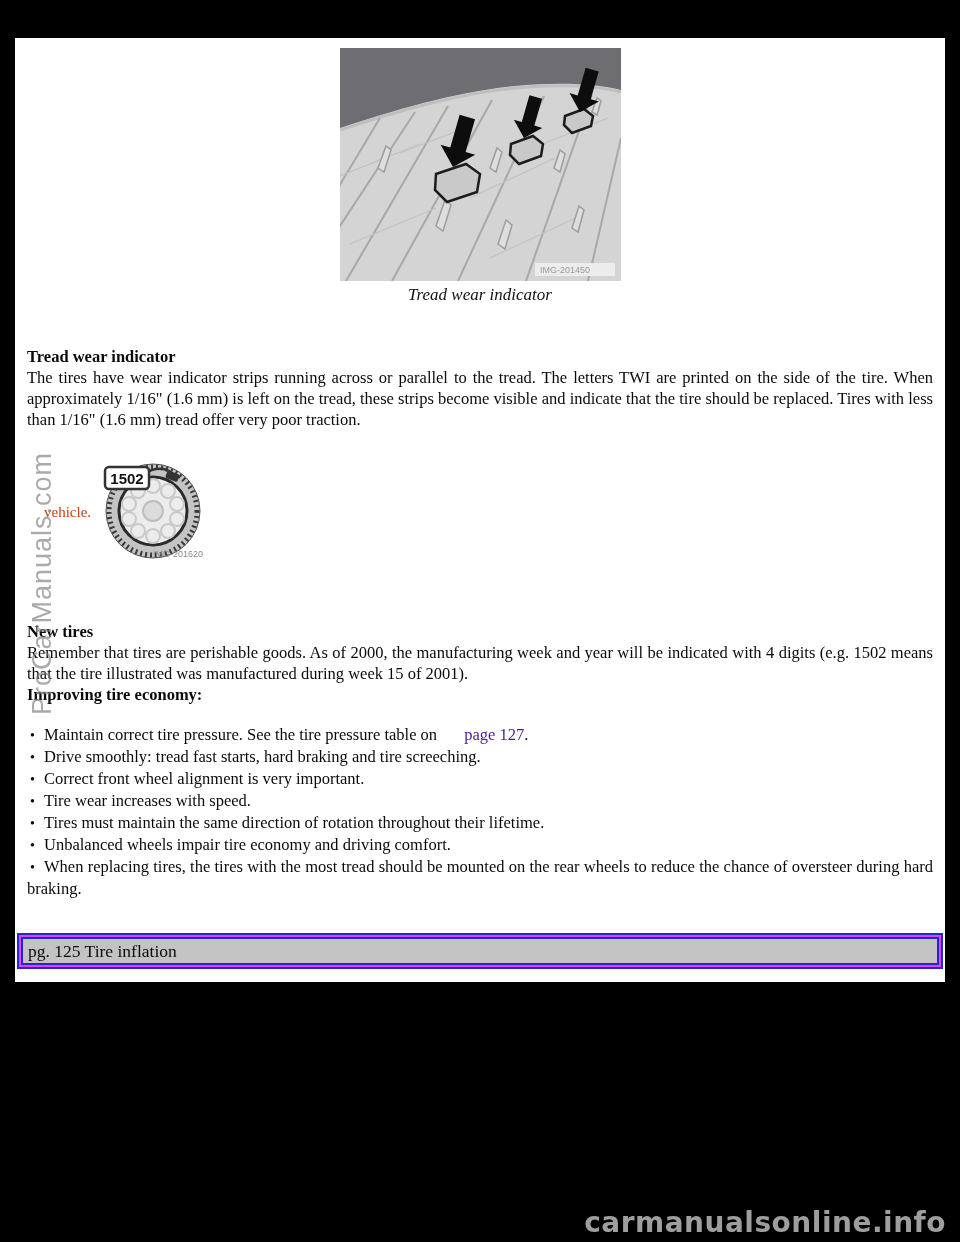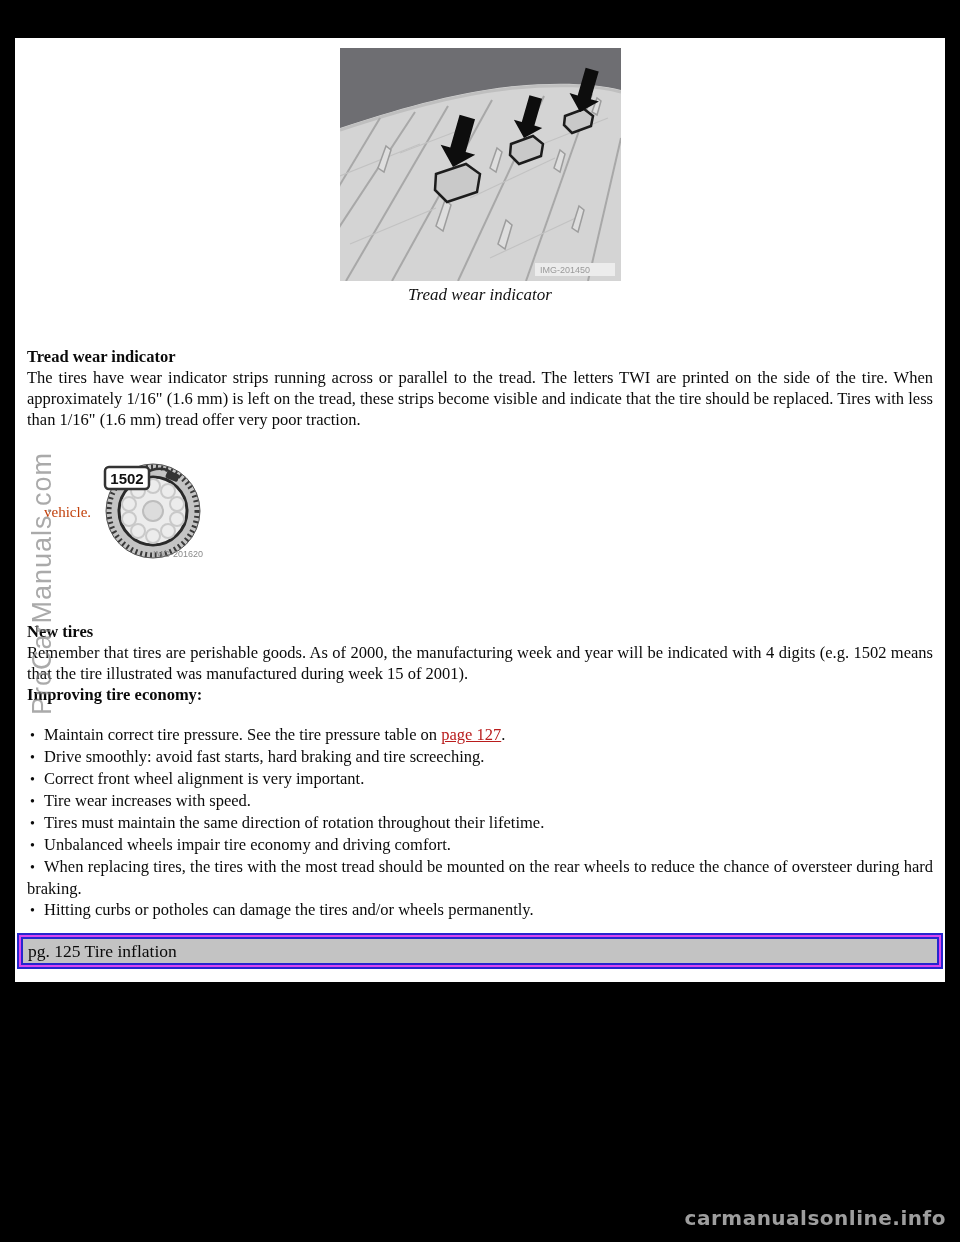--- a/index.html
+++ b/index.html
@@ -24,40 +24,40 @@
   #tread-text{top:308px;}
   #vehicle-word{position:absolute;left:29px;top:466px;font-size:15px;color:#c2410c;}
   .fig-wheel{position:absolute;left:85px;top:422px;width:105px;height:102px;}
   #newtires-text{top:583px;}
   #improving-head{top:646px;}
   #bullet-list{top:686px;}
   .bullet{margin:0;text-align:justify;}
   .bullet .dot{display:inline-block;width:14px;text-align:left;padding-left:3px;}
   .bullet .dot::before{content:"\2022";font-size:14px;}
   .bullet .btxt{}
-  a.page-link{color:#b91c1c;text-decoration:underline;cursor:pointer;}
+  a.page-link{color:#4c1d95;cursor:pointer;margin-left:23px;}
   
   .footer-box-outer{
     position:absolute;left:2px;top:895px;width:918px;background:#d946ef;
     border:2px solid #2626cf;padding:2px;
   }
   .footer-box-inner{
     border:2px solid #2626cf;background:#c3c3c3;height:24px;line-height:24px;
     padding-left:5px;font-size:17.5px;color:#0a0a0a;
   }
   
   .side-watermark{
     position:absolute;left:12px;top:677px;transform:rotate(-90deg);
     transform-origin:0 0;font-family:"Liberation Sans", sans-serif;
     font-size:27px;color:rgba(125,125,125,0.65);white-space:nowrap;letter-spacing:1px;
   }
   .bottom-watermark{
     position:absolute;right:14px;top:1206px;
     font-family:"DejaVu Sans", sans-serif;font-weight:bold;
-    font-size:20px;color:#9e9e9e;letter-spacing:0.5px;
+    font-size:28px;color:#9e9e9e;letter-spacing:0.5px;
   }
   svg text{font-family:"Liberation Sans", sans-serif;}
 </style>
 </head>
 <body>
 
 <div class="page">
 
   <div class="fig-tread">
     <svg viewBox="0 0 281 233" width="281" height="233">
@@ -151,27 +151,26 @@
     <p class="bold-head">New tires</p>
     <p>Remember that tires are perishable goods. As of 2000, the manufacturing week and year will be indicated with 4 digits (e.g. 1502 means that the tire illustrated was manufactured during week 15 of 2001).</p>
   </div>
 
   <div class="tblock" id="improving-head">
     <p class="bold-head">Improving tire economy:</p>
   </div>
 
   <div class="tblock" id="bullet-list">
     <p class="bullet"><span class="dot"></span><span class="btxt">Maintain correct tire pressure. See the tire pressure table on </span><a class="page-link">page 127</a><span class="btxt">.</span></p>
-    <p class="bullet"><span class="dot"></span><span class="btxt">Drive smoothly: avoid fast starts, hard braking and tire screeching.</span></p>
+    <p class="bullet"><span class="dot"></span><span class="btxt">Drive smoothly: tread fast starts, hard braking and tire screeching.</span></p>
     <p class="bullet"><span class="dot"></span><span class="btxt">Correct front wheel alignment is very important.</span></p>
     <p class="bullet"><span class="dot"></span><span class="btxt">Tire wear increases with speed.</span></p>
     <p class="bullet"><span class="dot"></span><span class="btxt">Tires must maintain the same direction of rotation throughout their lifetime.</span></p>
     <p class="bullet"><span class="dot"></span><span class="btxt">Unbalanced wheels impair tire economy and driving comfort.</span></p>
     <p class="bullet"><span class="dot"></span><span class="btxt">When replacing tires, the tires with the most tread should be mounted on the rear wheels to reduce the chance of oversteer during hard braking.</span></p>
-    <p class="bullet"><span class="dot"></span><span class="btxt">Hitting curbs or potholes can damage the tires and/or wheels permanently.</span></p>
   </div>
 
   <div class="footer-box-outer">
     <div class="footer-box-inner">pg. 125 Tire inflation</div>
   </div>
 
   <div class="side-watermark">ProCarManuals.com</div>
 </div>
 
 <div class="bottom-watermark">carmanualsonline.info</div>

